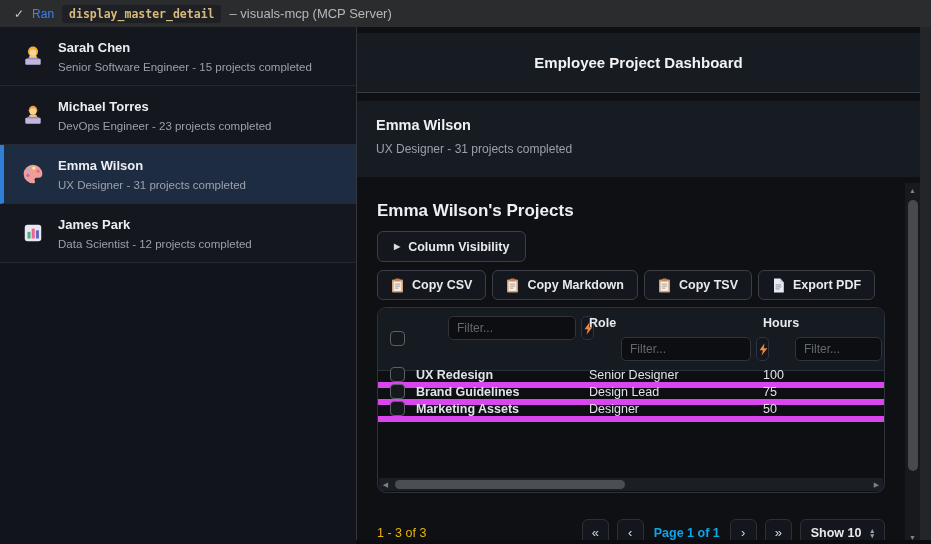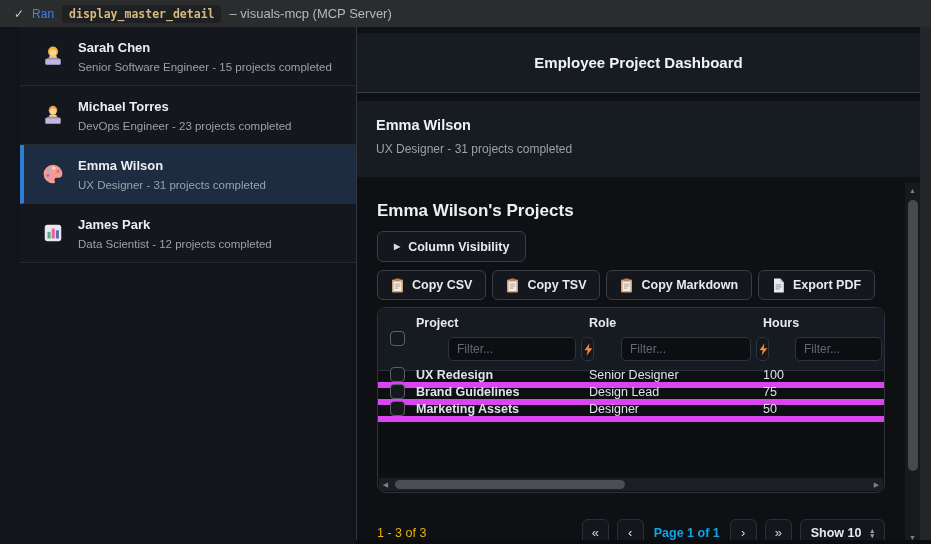--- a/index.html
+++ b/index.html
@@ -9,21 +9,21 @@
   
   .topbar { position:absolute; left:0; top:0; width:931px; height:27px; background:#2b2c2d;
     display:flex; align-items:center; padding-left:14px; gap:8px; }
   .topbar .check { color:#c2c5c8; font-size:12px; }
   .topbar .ran { color:#3b82f6; font-size:12px; }
   .topbar .cmd { font-family:"DejaVu Sans Mono", monospace; font-size:11.5px; font-weight:700;
     color:#d7ba7d; background:#1f2023; border-radius:3px; padding:2px 7px; }
   .topbar .ctx { color:#b5b8bb; font-size:13px; }
 
   
-  .sidebar { position:absolute; left:0; top:27px; width:356px; height:517px; background:#11141a;padding-left:20px; }
+  .sidebar { position:absolute; left:0; top:27px; width:356px; height:517px; background:#11141a; }
   .emp { height:59px; background:#14171d; border-bottom:1px solid #242831;
     display:flex; align-items:center; gap:13px; padding-left:21px; cursor:pointer; }
   .emp.selected { background:#1e2c42; border-left:4px solid #2f7fd9; padding-left:17px; }
   .emp .avatar { width:24px; height:24px; flex:0 0 24px; display:flex; align-items:center; justify-content:center; }
   .emp-name { color:#eceef1; font-size:13px; font-weight:700; margin-bottom:6px; }
   .emp-sub { color:#9ba1a9; font-size:11.5px; }
 
   
   .detail { position:absolute; left:356px; top:27px; width:564px; height:517px;
     background:#0e1014; border-left:1px solid #33363c; }
@@ -206,34 +206,34 @@
         <span class="bicon">
           <svg width="13" height="15" viewBox="0 0 13 15">
             <rect x="1" y="1.6" width="11" height="12.8" rx="1.2" fill="#d59f6e"></rect>
             <rect x="2.6" y="3.6" width="7.8" height="9.4" fill="#f3eee8"></rect>
             <rect x="4.3" y="0.4" width="4.4" height="2.6" rx="0.8" fill="#c77f4f"></rect>
             <rect x="3.8" y="5.6" width="5.4" height="1" fill="#a9a39a"></rect>
             <rect x="3.8" y="7.6" width="5.4" height="1" fill="#a9a39a"></rect>
             <rect x="3.8" y="9.6" width="3.6" height="1" fill="#a9a39a"></rect>
           </svg>
         </span>
-        <span>Copy TSV</span>
+        <span>Copy Markdown</span>
       </button>
       <button class="btn">
         <span class="bicon">
           <svg width="13" height="15" viewBox="0 0 13 15">
             <rect x="1" y="1.6" width="11" height="12.8" rx="1.2" fill="#d59f6e"></rect>
             <rect x="2.6" y="3.6" width="7.8" height="9.4" fill="#f3eee8"></rect>
             <rect x="4.3" y="0.4" width="4.4" height="2.6" rx="0.8" fill="#c77f4f"></rect>
             <rect x="3.8" y="5.6" width="5.4" height="1" fill="#a9a39a"></rect>
             <rect x="3.8" y="7.6" width="5.4" height="1" fill="#a9a39a"></rect>
             <rect x="3.8" y="9.6" width="3.6" height="1" fill="#a9a39a"></rect>
           </svg>
         </span>
-        <span>Copy Markdown</span>
+        <span>Copy TSV</span>
       </button>
       <button class="btn">
         <span class="bicon">
           <svg width="13" height="15" viewBox="0 0 13 15">
             <path d="M2 0.6 h6.2 l3.6 3.8 v10 H2 z" fill="#e8ecf2"></path>
             <path d="M8.2 0.6 l3.6 3.8 h-3.6 z" fill="#c2ccd8"></path>
             <rect x="3.6" y="6.4" width="5.8" height="1" fill="#8a93a0"></rect>
             <rect x="3.6" y="8.4" width="5.8" height="1" fill="#8a93a0"></rect>
             <rect x="3.6" y="10.4" width="4" height="1" fill="#8a93a0"></rect>
           </svg>
@@ -242,21 +242,20 @@
       </button>
     </div>
 
     
     <div class="tablebox">
       <div class="thead">
         <div class="col-check">
           <div class="checkbox"></div>
         </div>
         <div class="col-project">
-          <div class="th-label">Project</div>
           <div class="filter-row">
             <input class="filter-input f-project" placeholder="Filter..." style="">
             <button class="bolt-btn">
               <svg width="11" height="13" viewBox="0 0 16 20">
                 <polygon points="11,0.5 3.5,11 8.5,11 6.5,19.5 15.5,8 10,8" fill="#f08a3c"></polygon>
               </svg>
             </button>
           </div>
         </div>
         <div class="col-role">

